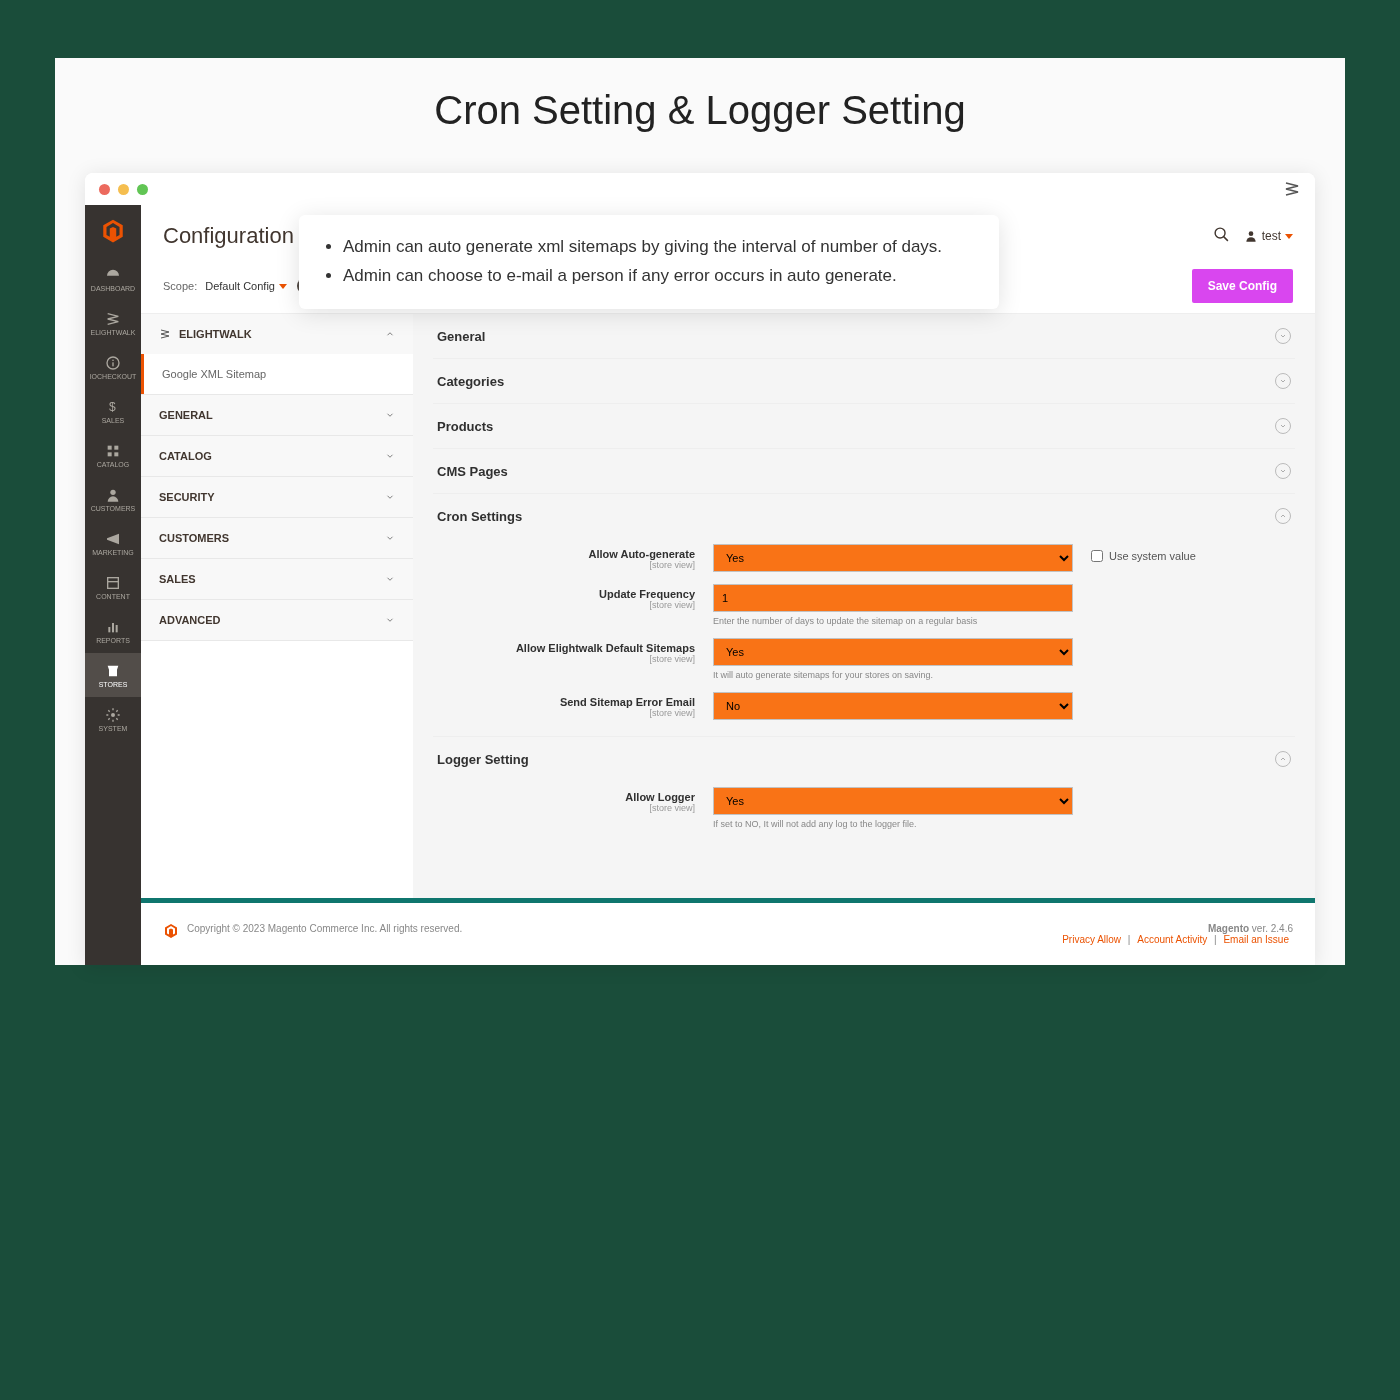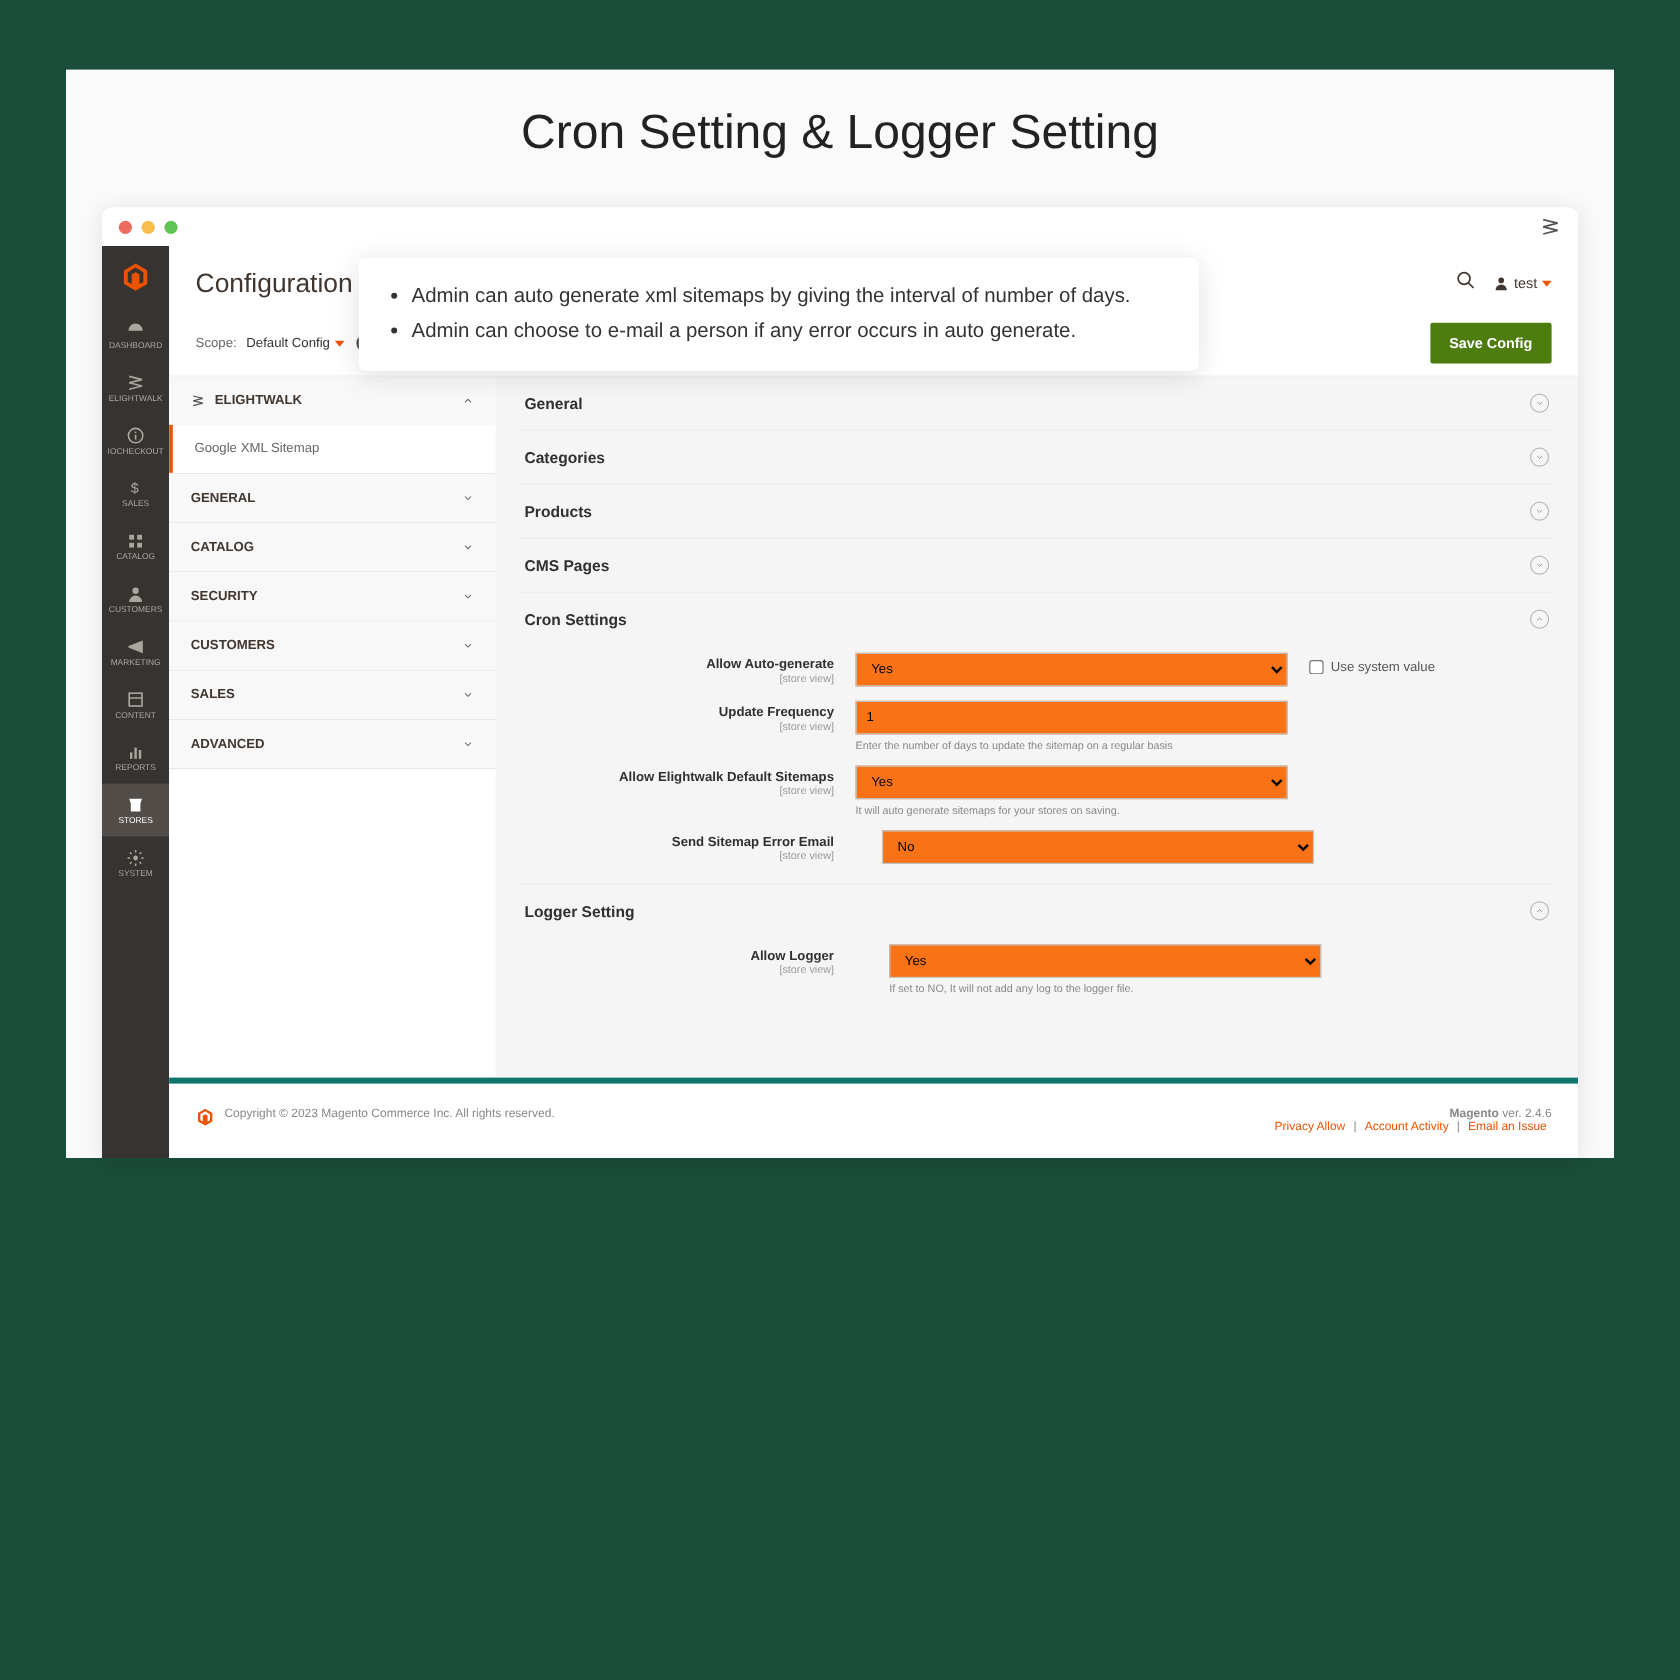--- a/index.html
+++ b/index.html
@@ -28,21 +28,21 @@
 .page-title { font-size: 22px; color: #41362f; font-weight: 400; }
 .topbar-right { margin-left: auto; display: flex; align-items: center; gap: 14px; }
 .search-icon svg { width: 17px; height: 17px; fill: #41362f; }
 .user { display: flex; align-items: center; gap: 4px; color: #41362f; font-size: 12px; cursor: pointer; }
 .user svg { width: 14px; height: 14px; fill: #41362f; }
 .scopebar { display: flex; align-items: center; padding: 10px 22px; border-bottom: 1px solid #eee; }
 .scope-label { font-size: 11px; color: #666; margin-right: 8px; }
 .scope-val { font-size: 11px; color: #333; display: flex; align-items: center; gap: 4px; cursor: pointer; }
 .arrow-dn { width: 0; height: 0; border-left: 4px solid transparent; border-right: 4px solid transparent; border-top: 5px solid #eb5202; }
 .qmark { width: 16px; height: 16px; border-radius: 50%; background: #514943; color: #fff; display: flex; align-items: center; justify-content: center; font-size: 11px; margin-left: 10px; cursor: pointer; }
-.save-btn { margin-left: auto; background: #4d7c0f; color: #fff; border: none; padding: 10px 16px; font-size: 12px; font-weight: 600; cursor: pointer; border-radius: 2px; }
+.save-btn { margin-left: auto; background: #d946ef; color: #fff; border: none; padding: 10px 16px; font-size: 12px; font-weight: 600; cursor: pointer; border-radius: 2px; }
 .callout { position: absolute; left: 158px; top: 10px; width: 700px; background: #fff; border-radius: 6px; box-shadow: 0 4px 24px rgba(0,0,0,0.12); padding: 18px 26px; z-index: 10; }
 .callout ul { list-style: disc; padding-left: 18px; }
 .callout li { font-size: 17px; color: #333; line-height: 1.7; }
 .body { display: flex; flex: 1; background: #f5f5f5; }
 .tabs { width: 272px; background: #fff; }
 .tab-group { border-bottom: 1px solid #e8e8e8; }
 .tab-head { padding: 14px 18px; font-size: 11px; font-weight: 700; color: #41362f; text-transform: uppercase; display: flex; align-items: center; justify-content: space-between; cursor: pointer; background: #f8f8f8; }
 .tab-head.brand { display: flex; align-items: center; gap: 8px; }
 .tab-head .chev { width: 10px; height: 10px; }
 .tab-head .chev svg { width: 10px; height: 10px; stroke: #666; fill: none; stroke-width: 2; }
@@ -369,40 +369,40 @@
               </div>
 
               <div class="field-row">
                 <div class="field-label">
                     <div class="lbl">Allow Elightwalk Default Sitemaps</div>
                     <div class="scope-note">[store view]</div>
                   </div>
                 <div class="field-ctrl"><select><option>Yes</option></select><div class="hint">It will auto generate sitemaps for your stores on saving.</div></div>
               </div>
 
-              <div class="field-row" style="padding-bottom:16px;gap:22px;">
+              <div class="field-row" style="padding-bottom:16px;">
                 <div class="field-label">
                     <div class="lbl">Send Sitemap Error Email</div>
                     <div class="scope-note">[store view]</div>
                   </div>
                 <div class="field-ctrl"><select><option>No</option></select></div>
               </div>
             </div>
 
             <div class="section" style="border-bottom:none;">
               <div class="section-head">
                   <span class="section-title">Logger Setting</span>
                   <span class="chev-circ">
                     <svg viewBox="0 0 24 24">
                       <polyline points="6 15 12 9 18 15"></polyline>
                     </svg>
                   </span>
                 </div>
 
-              <div class="field-row" style="padding-bottom:16px;gap:28px;">
+              <div class="field-row" style="padding-bottom:16px;">
                 <div class="field-label">
                     <div class="lbl">Allow Logger</div>
                     <div class="scope-note">[store view]</div>
                   </div>
                 <div class="field-ctrl"><select><option>Yes</option></select><div class="hint">If set to NO, It will not add any log to the logger file.</div></div>
               </div>
             </div>
           </div>
         </div>
 

